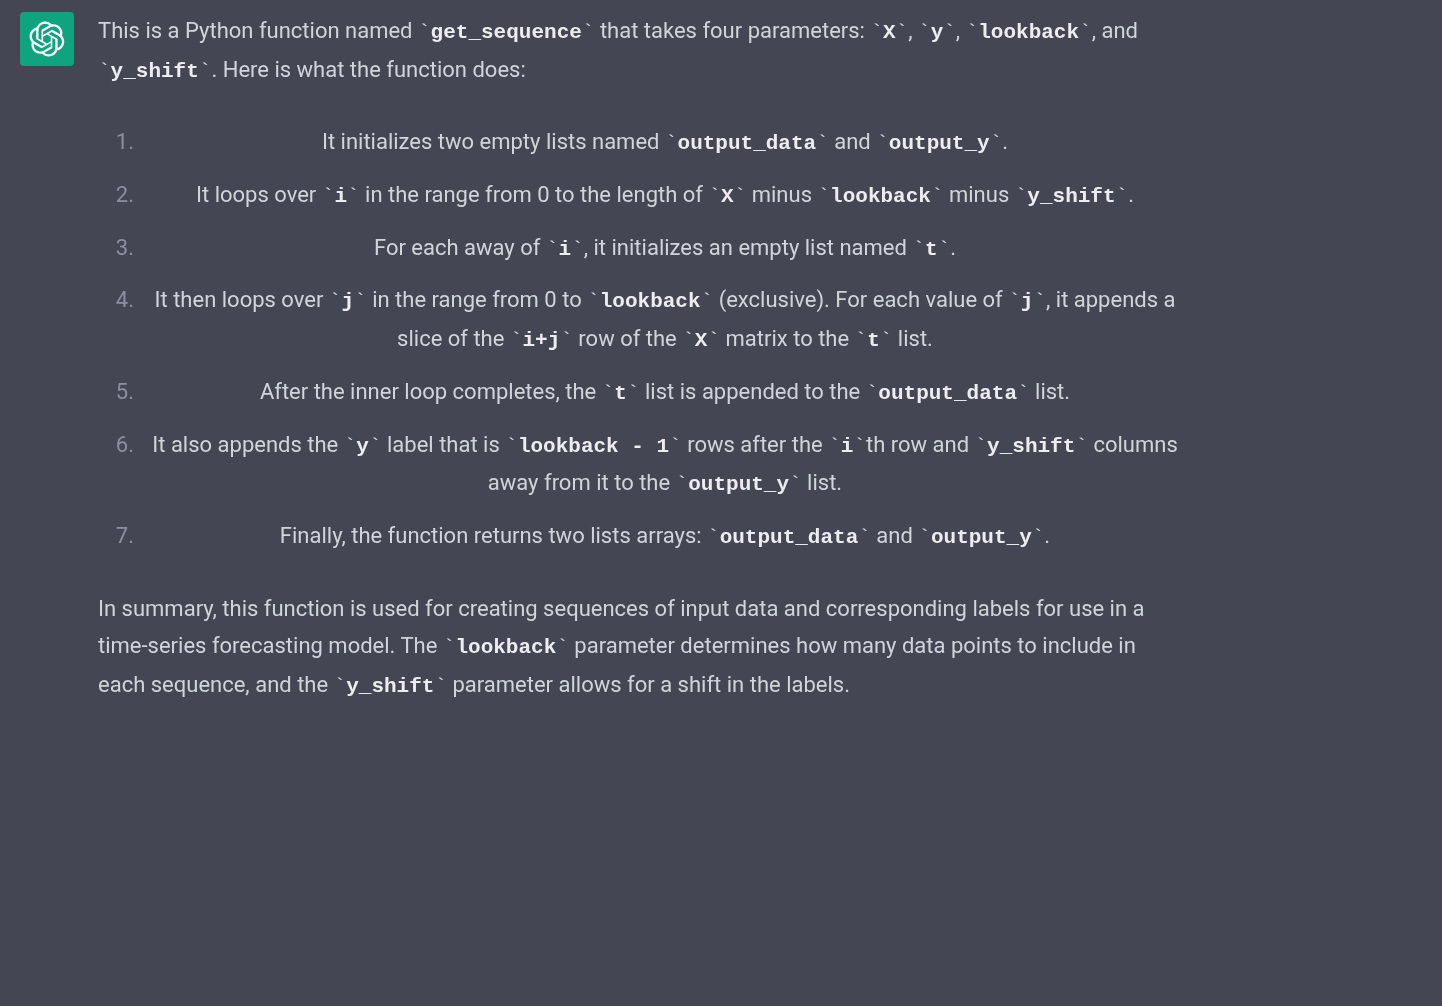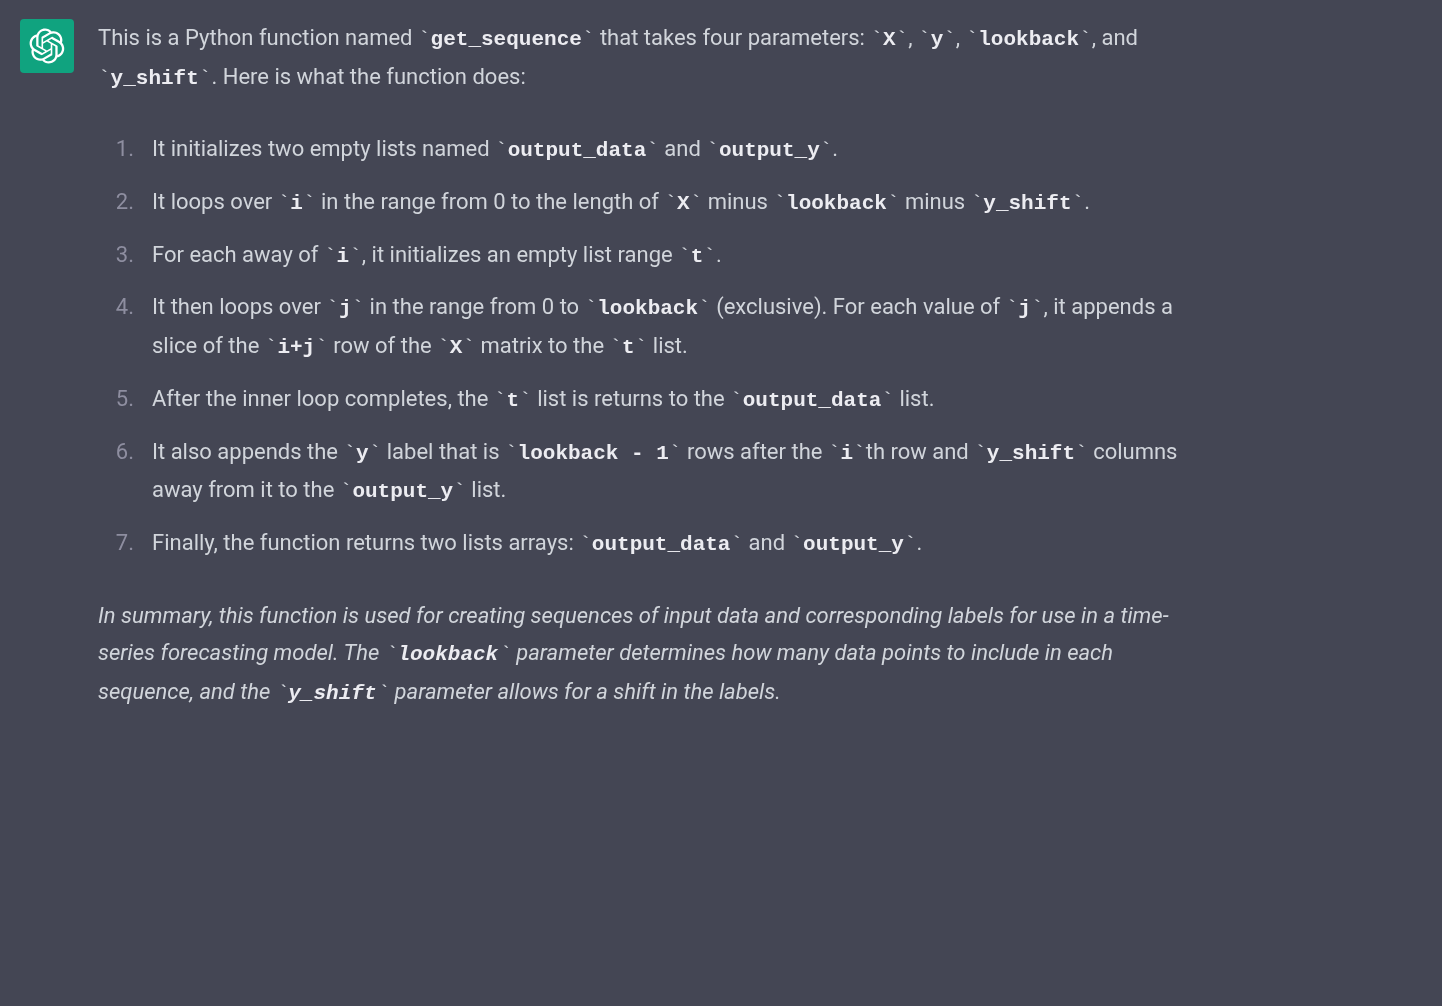--- a/index.html
+++ b/index.html
@@ -12,21 +12,21 @@
       color: #d1d5db;
       font-family: -apple-system, BlinkMacSystemFont, "Segoe UI", Roboto, Helvetica, Arial, sans-serif;
       font-size: 22px;
       line-height: 1.7;
       width: 1442px;
       height: 1006px;
       overflow: hidden;
     }
     .message-container {
       display: flex;
-      padding: 19px 20px 20px 20px;
+      padding: 12px 20px 20px 20px;
       gap: 24px;
     }
     .avatar {
       width: 54px;
       height: 54px;
       background-color: #10a37f;
       border-radius: 4px;
       flex-shrink: 0;
       display: flex;
       align-items: center;
@@ -58,52 +58,52 @@
     ol {
       list-style: none;
       counter-reset: item;
       margin-bottom: 34px;
     }
     ol li {
       counter-increment: item;
       position: relative;
       padding-left: 54px;
       margin-bottom: 14px;
+      text-align: center;
     }
     ol li::before {
       content: counter(item) ".";
       position: absolute;
       left: 0;
       color: #8e8ea0;
       width: 36px;
       text-align: right;
     }
     .summary-paragraph {
       margin-top: 0;
-      font-style: italic;
     }
   </style>
 </head>
 <body>
 
 <div class="message-container">
   <div class="avatar">
     <svg viewBox="0 0 41 41" fill="none" xmlns="http://www.w3.org/2000/svg">
       <path d="M37.5324 16.8707C37.9808 15.5241 38.1363 14.0974 37.9886 12.6859C37.8409 11.2744 37.3934 9.91076 36.676 8.68622C35.6126 6.83404 33.9882 5.3676 32.0373 4.4985C30.0864 3.62941 27.9098 3.40259 25.8215 3.85078C24.8796 2.7893 23.7219 1.94125 22.4257 1.36341C21.1295 0.785575 19.7249 0.491269 18.3058 0.500197C16.1708 0.495044 14.0893 1.16803 12.3614 2.42214C10.6335 3.67624 9.34853 5.44666 8.6917 7.47815C7.30085 7.76286 5.98686 8.3414 4.8377 9.17505C3.68854 10.0087 2.73073 11.0782 2.02839 12.312C0.956464 14.1591 0.498905 16.2988 0.721698 18.4228C0.944492 20.5467 1.83612 22.5449 3.268 24.1293C2.81966 25.4759 2.66413 26.9026 2.81182 28.3141C2.95951 29.7256 3.40701 31.0892 4.12437 32.3138C5.18791 34.1659 6.8123 35.6322 8.76321 36.5013C10.7141 37.3704 12.8907 37.5973 14.9789 37.1492C15.9208 38.2107 17.0786 39.0587 18.3747 39.6366C19.6709 40.2144 21.0755 40.5087 22.4946 40.4998C24.6307 40.5054 26.7133 39.8321 28.4418 38.5772C30.1704 37.3223 31.4556 35.5506 32.1119 33.5179C33.5027 33.2332 34.8167 32.6547 35.9659 31.821C37.115 30.9874 38.0728 29.9178 38.7752 28.684C39.8458 26.8371 40.3023 24.6979 40.0789 22.5748C39.8556 20.4517 38.9639 18.4544 37.5324 16.8707ZM22.4978 37.8849C20.7443 37.8874 19.0459 37.2733 17.6994 36.1501C17.7601 36.117 17.8666 36.0586 17.936 36.0161L25.9004 31.4156C26.1003 31.3019 26.2663 31.137 26.3813 30.9378C26.4964 30.7386 26.5563 30.5124 26.5549 30.2825V19.0542L29.9213 20.998C29.9389 21.0068 29.9541 21.0198 29.9656 21.0359C29.977 21.052 29.9842 21.0707 29.9867 21.0902V30.3889C29.9842 32.375 29.1946 34.2791 27.7909 35.6841C26.3872 37.0892 24.4838 37.8806 22.4978 37.8849ZM6.39227 31.0064C5.51397 29.4888 5.19742 27.7107 5.49804 25.9832C5.55718 26.0187 5.66048 26.0818 5.73461 26.1244L13.699 30.7248C13.8975 30.8408 14.1233 30.902 14.3532 30.902C14.583 30.902 14.8088 30.8408 15.0073 30.7248L24.731 25.1103V28.9979C24.7321 29.0177 24.7283 29.0376 24.7199 29.0556C24.7115 29.0736 24.6988 29.0893 24.6829 29.1012L16.6317 33.7497C14.9096 34.7416 12.8643 35.0097 10.9447 34.4954C9.02506 33.9811 7.38785 32.7263 6.39227 31.0064ZM4.29707 13.6194C5.17156 12.0998 6.55279 10.9364 8.19885 10.3327C8.19885 10.4013 8.19491 10.5228 8.19491 10.6071V19.808C8.19351 20.0378 8.25334 20.2638 8.36823 20.4629C8.48312 20.6619 8.64893 20.8267 8.84863 20.9404L18.5723 26.5542L15.206 28.4979C15.1894 28.5089 15.1703 28.5155 15.1505 28.5173C15.1307 28.5191 15.1107 28.516 15.0924 28.5082L7.04046 23.8557C5.32135 22.8601 4.06716 21.2235 3.55289 19.3046C3.03862 17.3858 3.30624 15.3413 4.29707 13.6194ZM31.955 20.0556L22.2312 14.4411L25.5976 12.4981C25.6142 12.4872 25.6333 12.4805 25.6531 12.4787C25.6729 12.4769 25.6928 12.4801 25.7111 12.4879L33.7631 17.1364C34.9967 17.849 36.0017 18.8982 36.6606 20.1613C37.3194 21.4244 37.6047 22.849 37.4832 24.2684C37.3617 25.6878 36.8382 27.0432 35.9743 28.1759C35.1103 29.3086 33.9415 30.1717 32.6047 30.6641C32.6047 30.5947 32.6047 30.4733 32.6047 30.3889V21.188C32.6066 20.9586 32.5474 20.7328 32.4332 20.5338C32.319 20.3348 32.154 20.1698 31.955 20.0556ZM35.3055 15.0128C35.2464 14.9765 35.1431 14.9142 35.069 14.8717L27.1045 10.2712C26.906 10.1554 26.6803 10.0943 26.4504 10.0943C26.2206 10.0943 25.9948 10.1554 25.7963 10.2712L16.0726 15.8858V11.9982C16.0715 11.9783 16.0753 11.9585 16.0837 11.9405C16.0921 11.9225 16.1048 11.9068 16.1207 11.8949L24.1719 7.25025C25.4053 6.53903 26.8158 6.19376 28.2383 6.25482C29.6608 6.31589 31.0364 6.78077 32.2044 7.59508C33.3723 8.40939 34.2842 9.53945 34.8334 10.8531C35.3826 12.1667 35.5464 13.6095 35.3055 15.0128ZM14.2424 21.9419L10.8752 19.9981C10.8576 19.9893 10.8423 19.9763 10.8309 19.9602C10.8195 19.9441 10.8122 19.9254 10.8098 19.9058V10.6071C10.8107 9.18295 11.2173 7.78848 11.9819 6.58696C12.7466 5.38544 13.8377 4.42659 15.1275 3.82264C16.4173 3.21869 17.8524 2.99464 19.2649 3.1767C20.6775 3.35876 22.0089 3.93941 23.1034 4.85067C23.0427 4.88379 22.937 4.94215 22.8668 4.98473L14.9024 9.58517C14.7025 9.69878 14.5366 9.86356 14.4215 10.0626C14.3065 10.2616 14.2466 10.4877 14.2479 10.7175L14.2424 21.9419ZM16.071 17.9991L20.4018 15.4978L24.7325 17.9975V22.9985L20.4018 25.4983L16.071 22.9985V17.9991Z" fill="white"></path>
     </svg>
   </div>
   <div class="content">
     <p class="intro-paragraph">
       <span>This is a Python function named </span><code><span class="backtick">`</span><span>get_sequence</span><span class="backtick">`</span></code><span> that takes four parameters: </span><code><span class="backtick">`</span><span>X</span><span class="backtick">`</span></code><span>, </span><code><span class="backtick">`</span><span>y</span><span class="backtick">`</span></code><span>, </span><code><span class="backtick">`</span><span>lookback</span><span class="backtick">`</span></code><span>, and </span><code><span class="backtick">`</span><span>y_shift</span><span class="backtick">`</span></code><span>. Here is what the function does:</span>
     </p>
     <ol id="steps-list">
     <li><span>It initializes two empty lists named </span><code><span class="backtick">`</span><span>output_data</span><span class="backtick">`</span></code><span> and </span><code><span class="backtick">`</span><span>output_y</span><span class="backtick">`</span></code><span>.</span></li>
         <li><span>It loops over </span><code><span class="backtick">`</span><span>i</span><span class="backtick">`</span></code><span> in the range from 0 to the length of </span><code><span class="backtick">`</span><span>X</span><span class="backtick">`</span></code><span> minus </span><code><span class="backtick">`</span><span>lookback</span><span class="backtick">`</span></code><span> minus </span><code><span class="backtick">`</span><span>y_shift</span><span class="backtick">`</span></code><span>.</span></li>
-        <li><span>For each away of </span><code><span class="backtick">`</span><span>i</span><span class="backtick">`</span></code><span>, it initializes an empty list range </span><code><span class="backtick">`</span><span>t</span><span class="backtick">`</span></code><span>.</span></li>
+        <li><span>For each away of </span><code><span class="backtick">`</span><span>i</span><span class="backtick">`</span></code><span>, it initializes an empty list named </span><code><span class="backtick">`</span><span>t</span><span class="backtick">`</span></code><span>.</span></li>
         <li><span>It then loops over </span><code><span class="backtick">`</span><span>j</span><span class="backtick">`</span></code><span> in the range from 0 to </span><code><span class="backtick">`</span><span>lookback</span><span class="backtick">`</span></code><span> (exclusive). For each value of </span><code><span class="backtick">`</span><span>j</span><span class="backtick">`</span></code><span>, it appends a slice of the </span><code><span class="backtick">`</span><span>i+j</span><span class="backtick">`</span></code><span> row of the </span><code><span class="backtick">`</span><span>X</span><span class="backtick">`</span></code><span> matrix to the </span><code><span class="backtick">`</span><span>t</span><span class="backtick">`</span></code><span> list.</span></li>
-        <li><span>After the inner loop completes, the </span><code><span class="backtick">`</span><span>t</span><span class="backtick">`</span></code><span> list is returns to the </span><code><span class="backtick">`</span><span>output_data</span><span class="backtick">`</span></code><span> list.</span></li>
+        <li><span>After the inner loop completes, the </span><code><span class="backtick">`</span><span>t</span><span class="backtick">`</span></code><span> list is appended to the </span><code><span class="backtick">`</span><span>output_data</span><span class="backtick">`</span></code><span> list.</span></li>
         <li><span>It also appends the </span><code><span class="backtick">`</span><span>y</span><span class="backtick">`</span></code><span> label that is </span><code><span class="backtick">`</span><span>lookback - 1</span><span class="backtick">`</span></code><span> rows after the </span><code><span class="backtick">`</span><span>i</span><span class="backtick">`</span></code><span>th row and </span><code><span class="backtick">`</span><span>y_shift</span><span class="backtick">`</span></code><span> columns away from it to the </span><code><span class="backtick">`</span><span>output_y</span><span class="backtick">`</span></code><span> list.</span></li>
         <li><span>Finally, the function returns two lists arrays: </span><code><span class="backtick">`</span><span>output_data</span><span class="backtick">`</span></code><span> and </span><code><span class="backtick">`</span><span>output_y</span><span class="backtick">`</span></code><span>.</span></li>
       </ol>
     <p class="summary-paragraph" id="summary-paragraph">
     <span>In summary, this function is used for creating sequences of input data and corresponding labels for use in a time-series forecasting model. The </span><code><span class="backtick">`</span><span>lookback</span><span class="backtick">`</span></code><span> parameter determines how many data points to include in each sequence, and the </span><code><span class="backtick">`</span><span>y_shift</span><span class="backtick">`</span></code><span> parameter allows for a shift in the labels.</span></p>
   </div>
 </div>
 
 </body></html>

